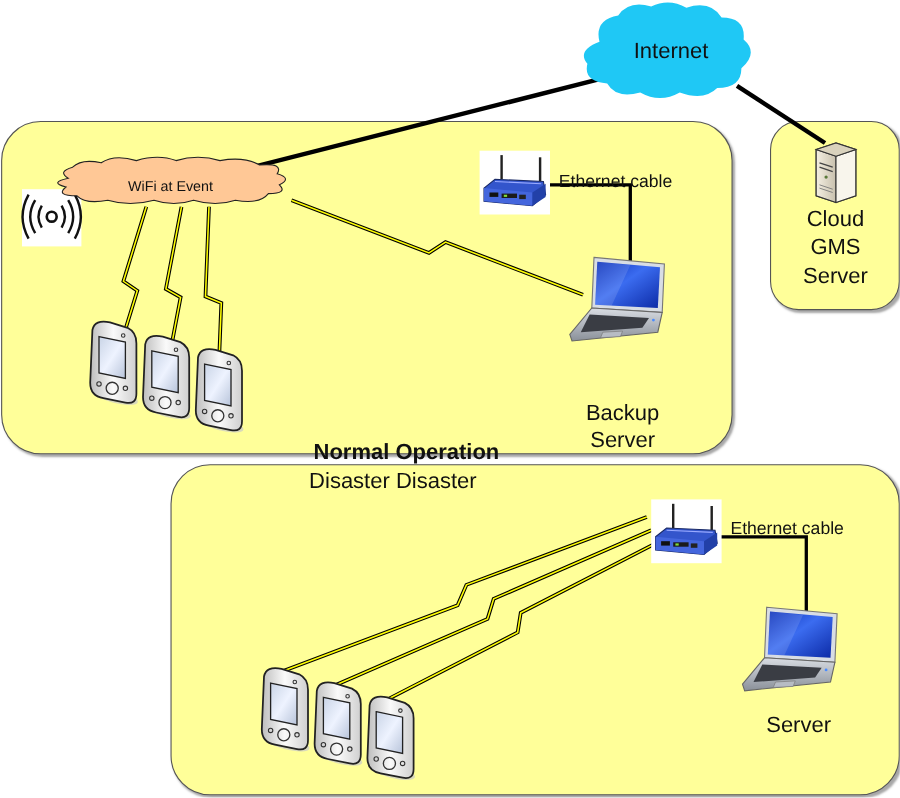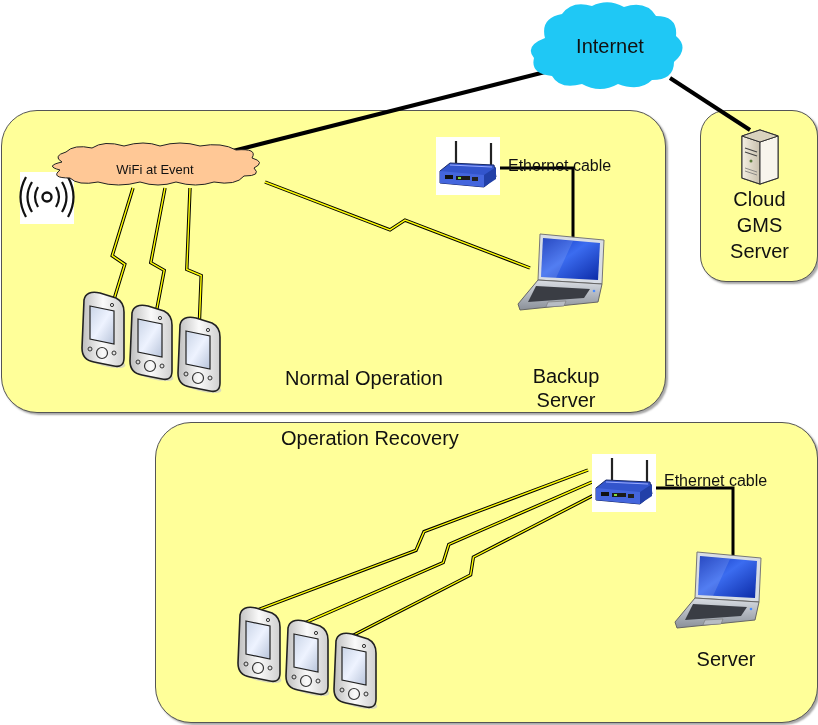--- a/index.html
+++ b/index.html
@@ -147,22 +147,22 @@
 
   <use href="#pda" x="80" y="290"></use>
   <use href="#pda" x="128" y="303"></use>
   <use href="#pda" x="176" y="315"></use>
 
   <use href="#pda" x="236" y="605"></use>
   <use href="#pda" x="284" y="618"></use>
   <use href="#pda" x="332" y="631"></use>
 </svg>
 
-<div class="lbl" style="left:285px; top:366px;">Normal Operation</div>
-<div class="lbl" style="left:281px; top:426px;">Operation Recovery</div>
+<div class="lbl" style="left:285px; top:399px;font-weight:bold;">Normal Operation</div>
+<div class="lbl" style="left:281px; top:426px;">Disaster Disaster</div>
 
 <div class="lbl" style="left:712px; top:186px; width:95px; line-height:26px;">
   <div>Cloud</div>
   <div>GMS</div>
   <div>Server</div>
 </div>
 
 <div class="lbl" style="left:516px; top:329px; width:100px;margin-top:35px;">
   <div>Backup</div>
   <div>Server</div>

